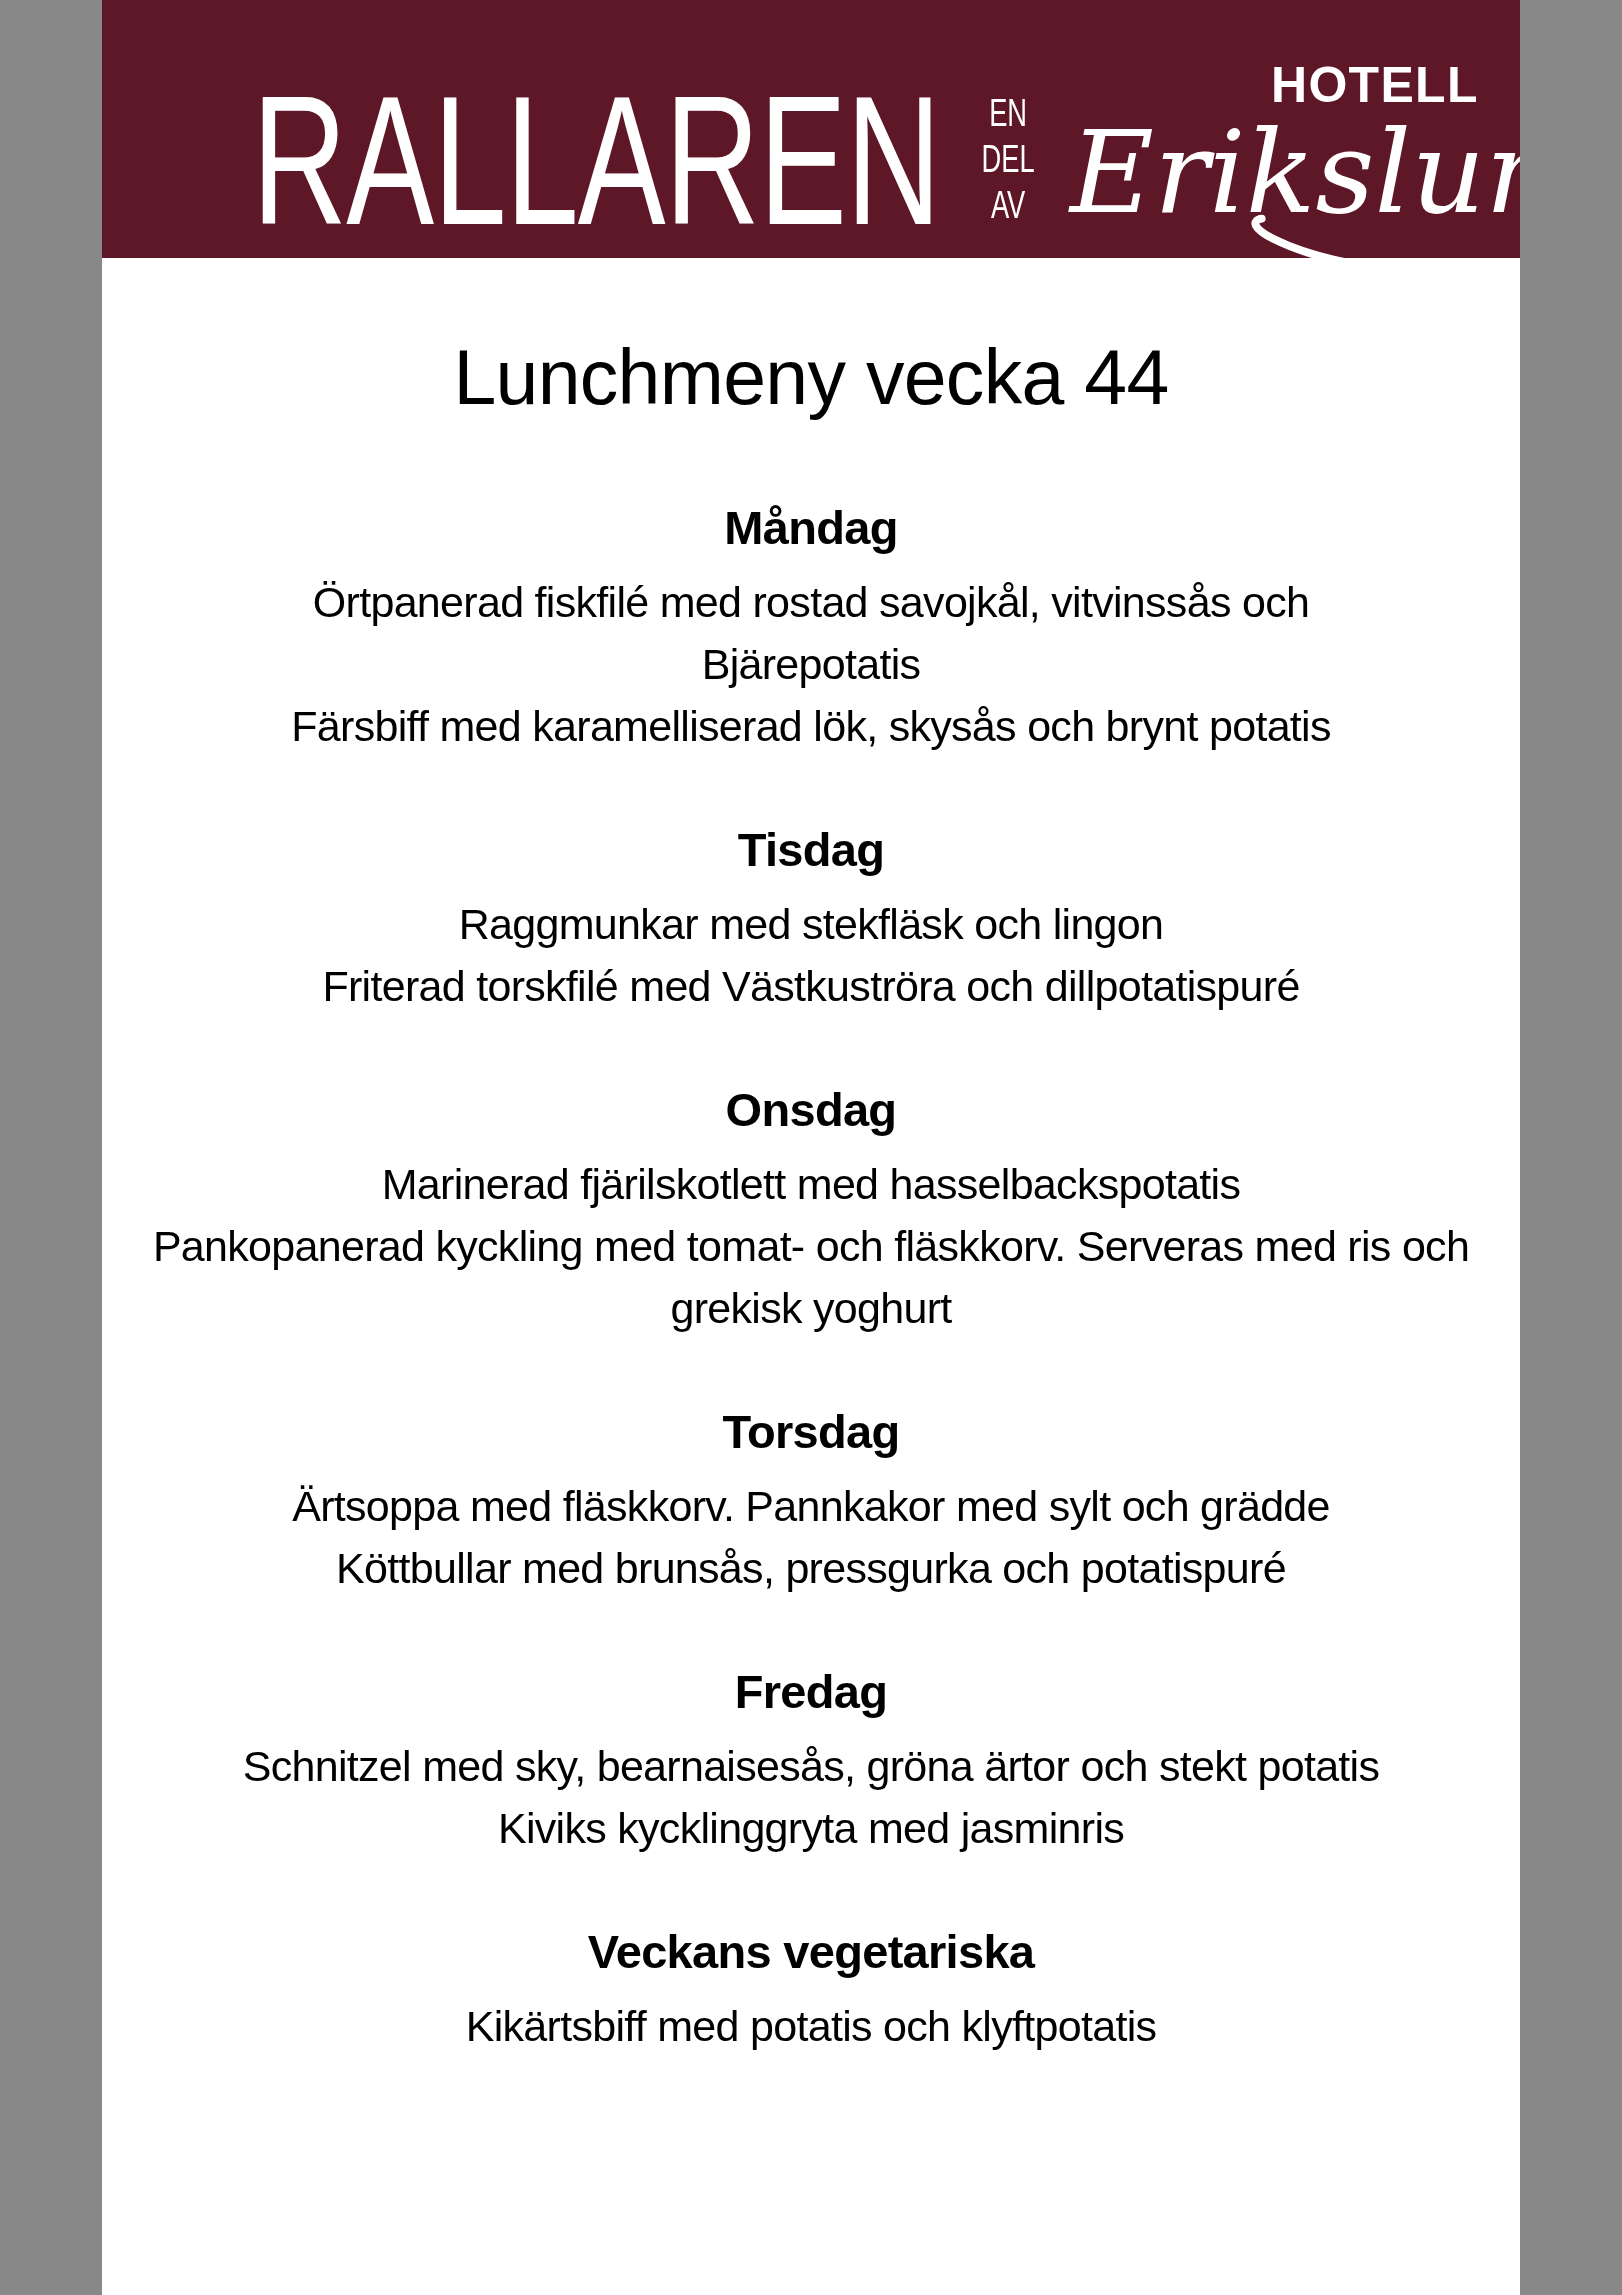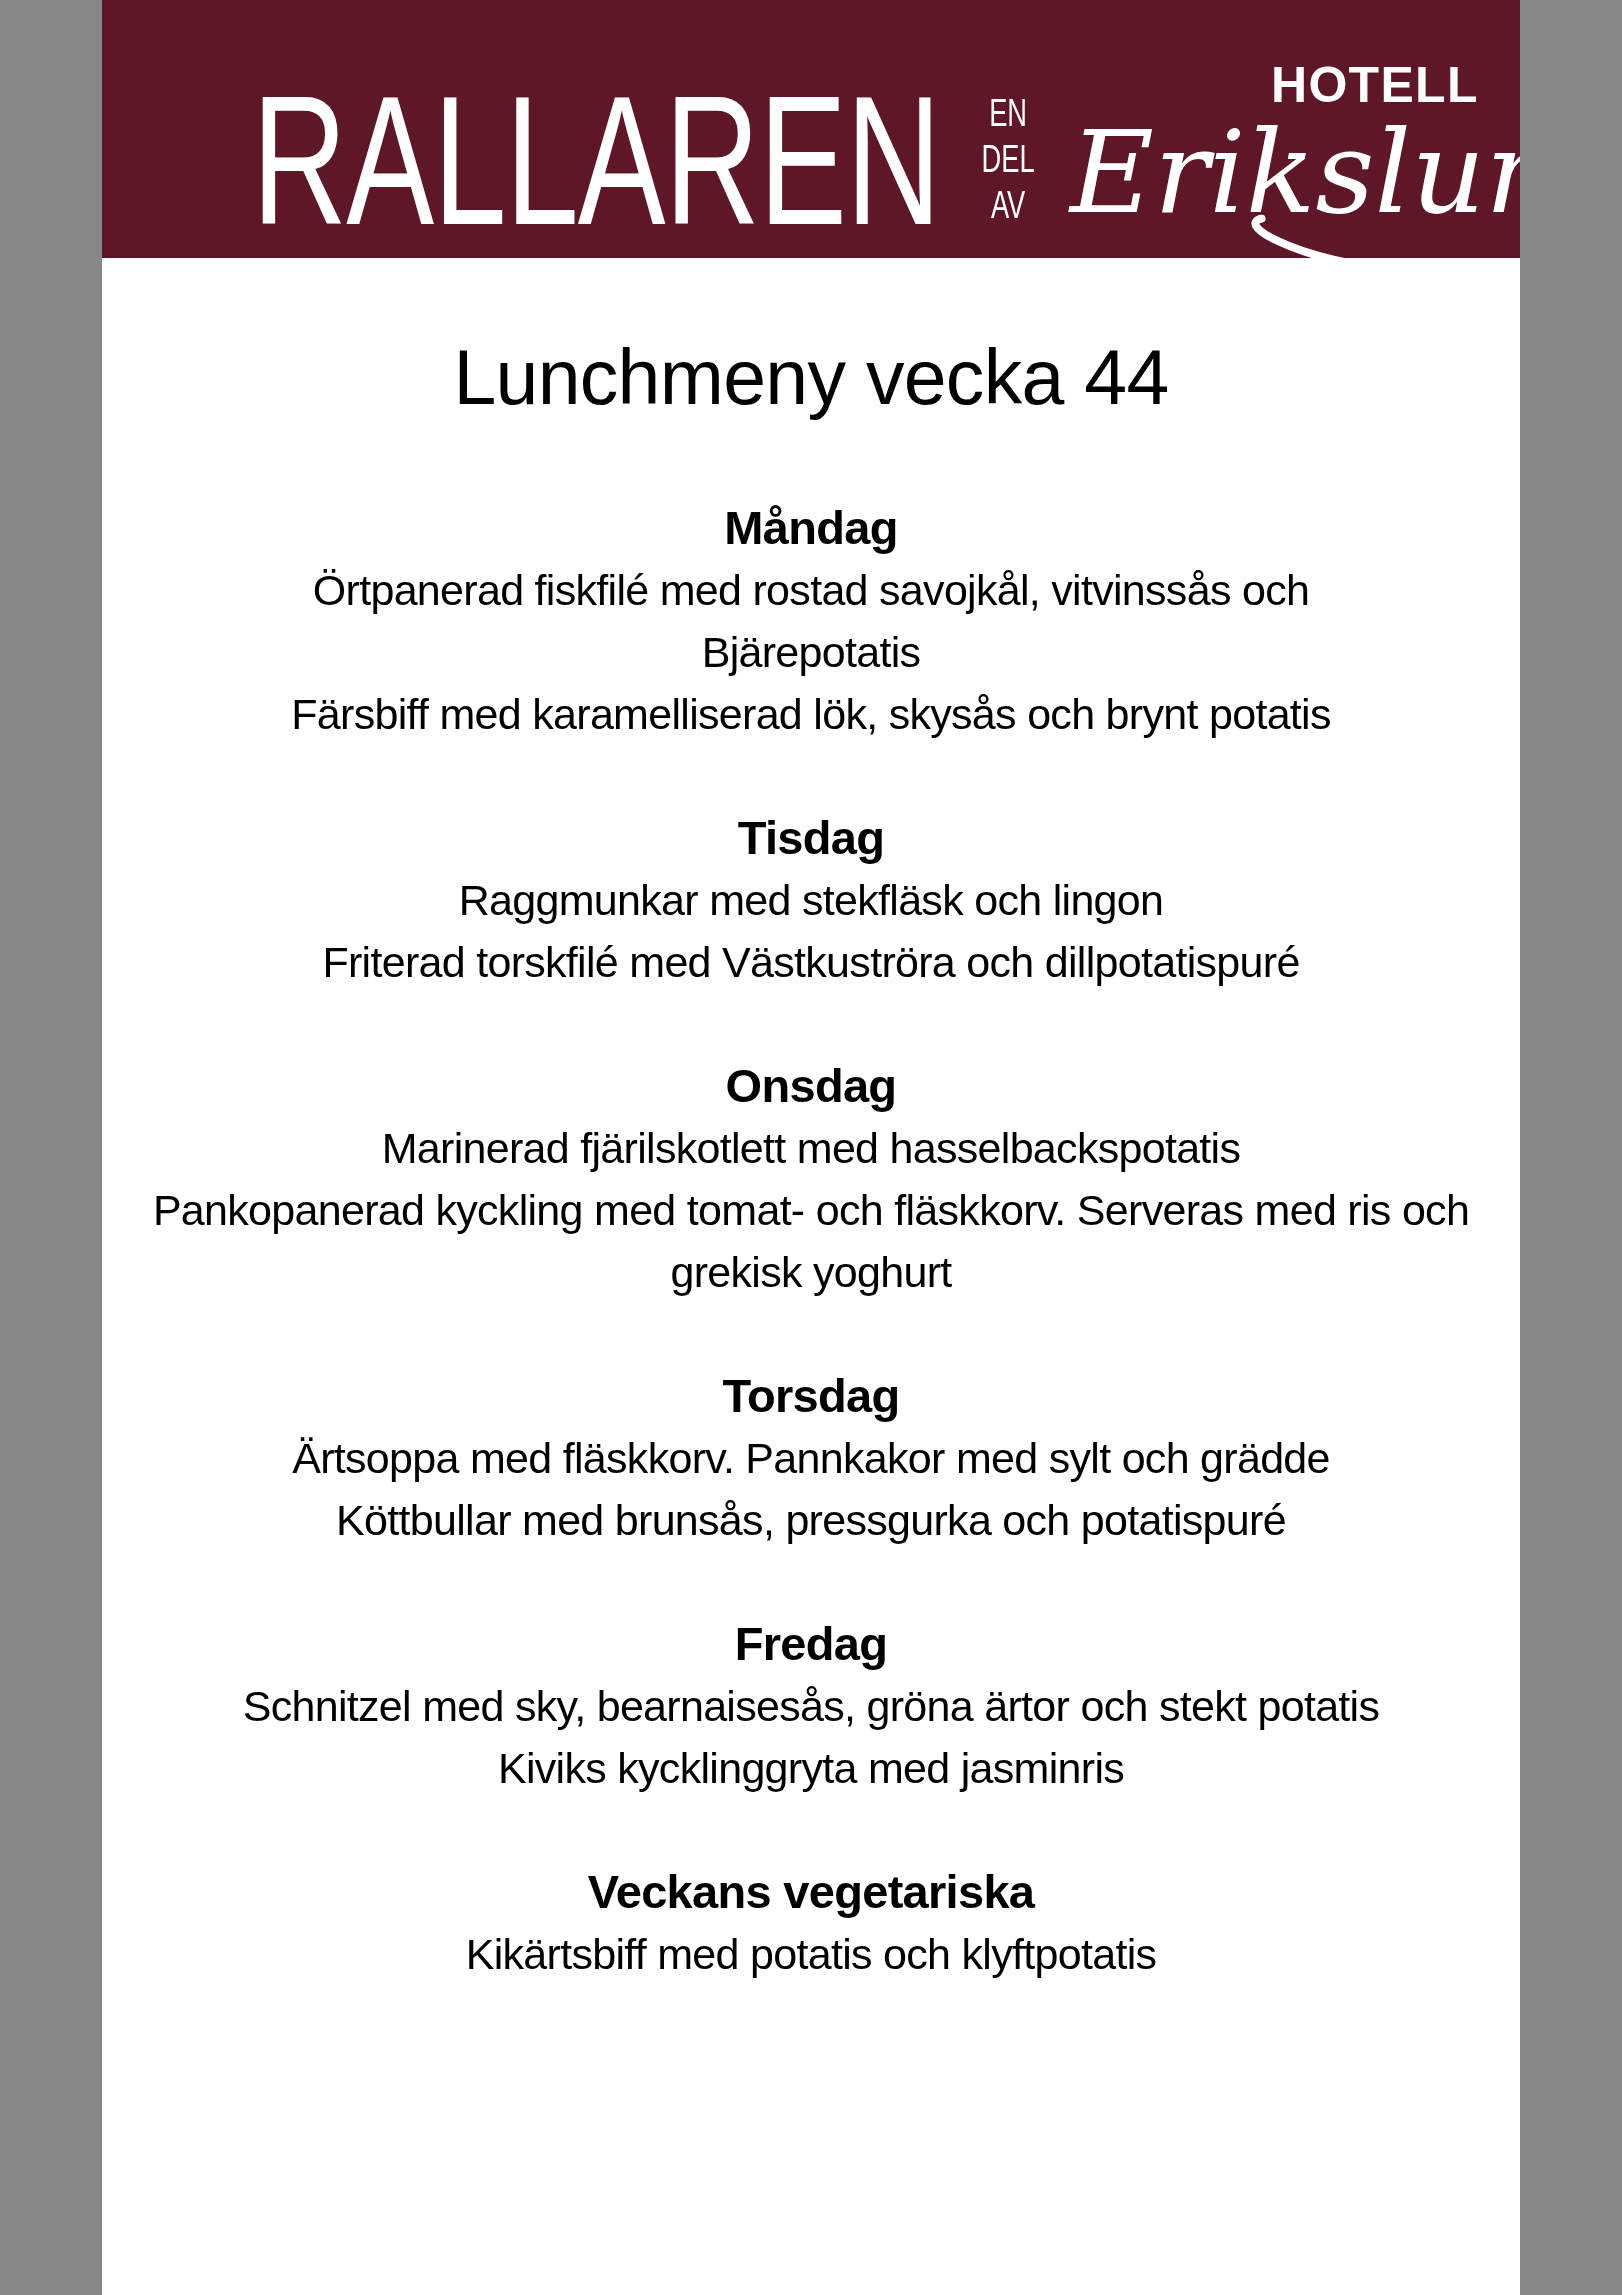--- a/index.html
+++ b/index.html
@@ -82,21 +82,21 @@
   .title {
     margin: 81px 0 0 0;
     font-size: 77px;
     line-height: 1;
     font-weight: 400;
     letter-spacing: -0.7px;
   }
   .day-section { margin: 62px 0 0 0; }
   .day-section.first { margin-top: 81px; }
   .day-heading {
-    margin: 0;
+    margin: 12px;
     font-size: 47px;
     font-weight: 700;
     line-height: 62px;
     letter-spacing: -0.7px;
   }
   .menu-line {
     margin: 0;
     font-size: 43px;
     font-weight: 400;
     line-height: 62px;

